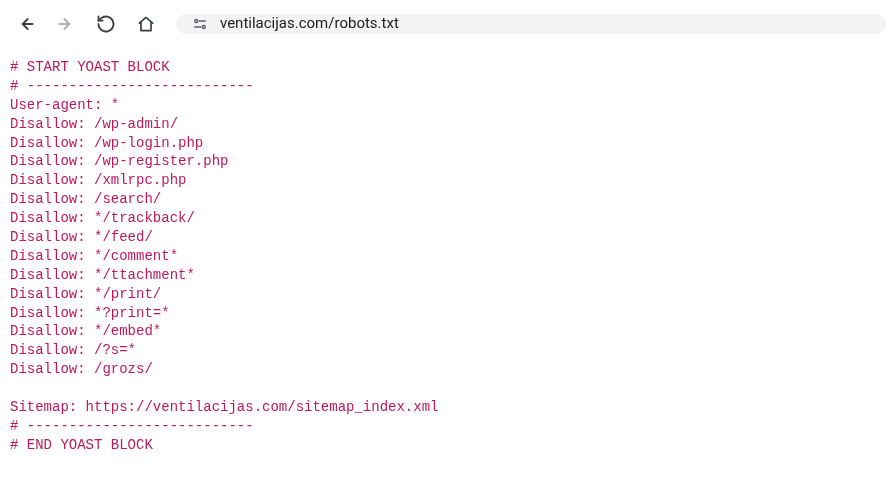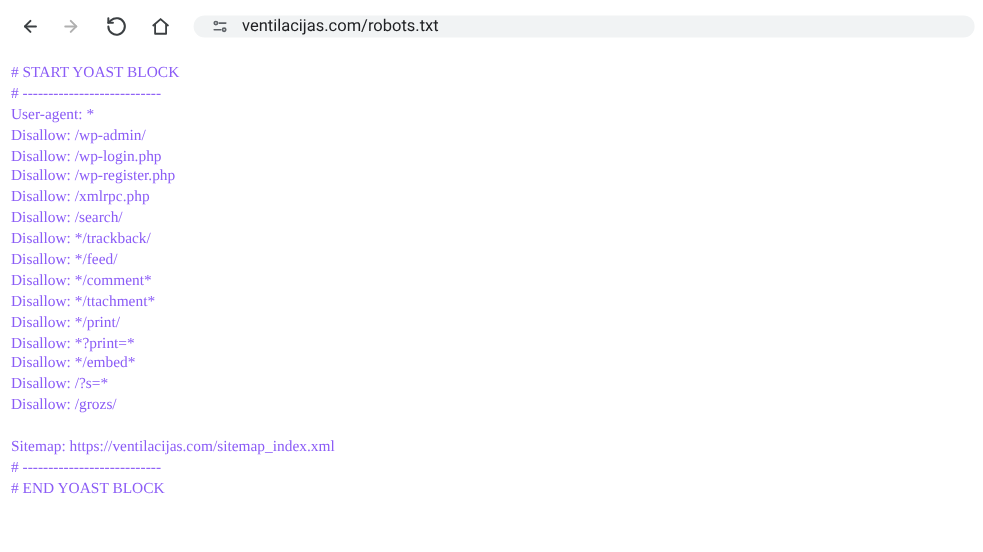--- a/index.html
+++ b/index.html
@@ -58,24 +58,24 @@
       justify-content: center;
       color: #5f6368;
     }
     .url-text {
       font-size: 15px;
       color: #202124;
       font-family: -apple-system, BlinkMacSystemFont, "Segoe UI", Roboto, Arial, sans-serif;
     }
     .content {
       padding: 10px 10px;
-      font-family: Liberation Serif, serif;
+      font-family: Liberation Mono, monospace;
       font-size: 14px;
       line-height: 1.35;
-      color: #8b5cf6;
+      color: #be185d;
       white-space: pre;
     }
   </style>
 </head>
 <body>
 
 <div class="browser-toolbar">
   <div class="nav-button">
     <svg viewBox="0 0 24 24" fill="none" stroke="currentColor" stroke-width="2.2" stroke-linecap="round" stroke-linejoin="round">
       <polyline points="14 6 8 12 14 18"></polyline>

